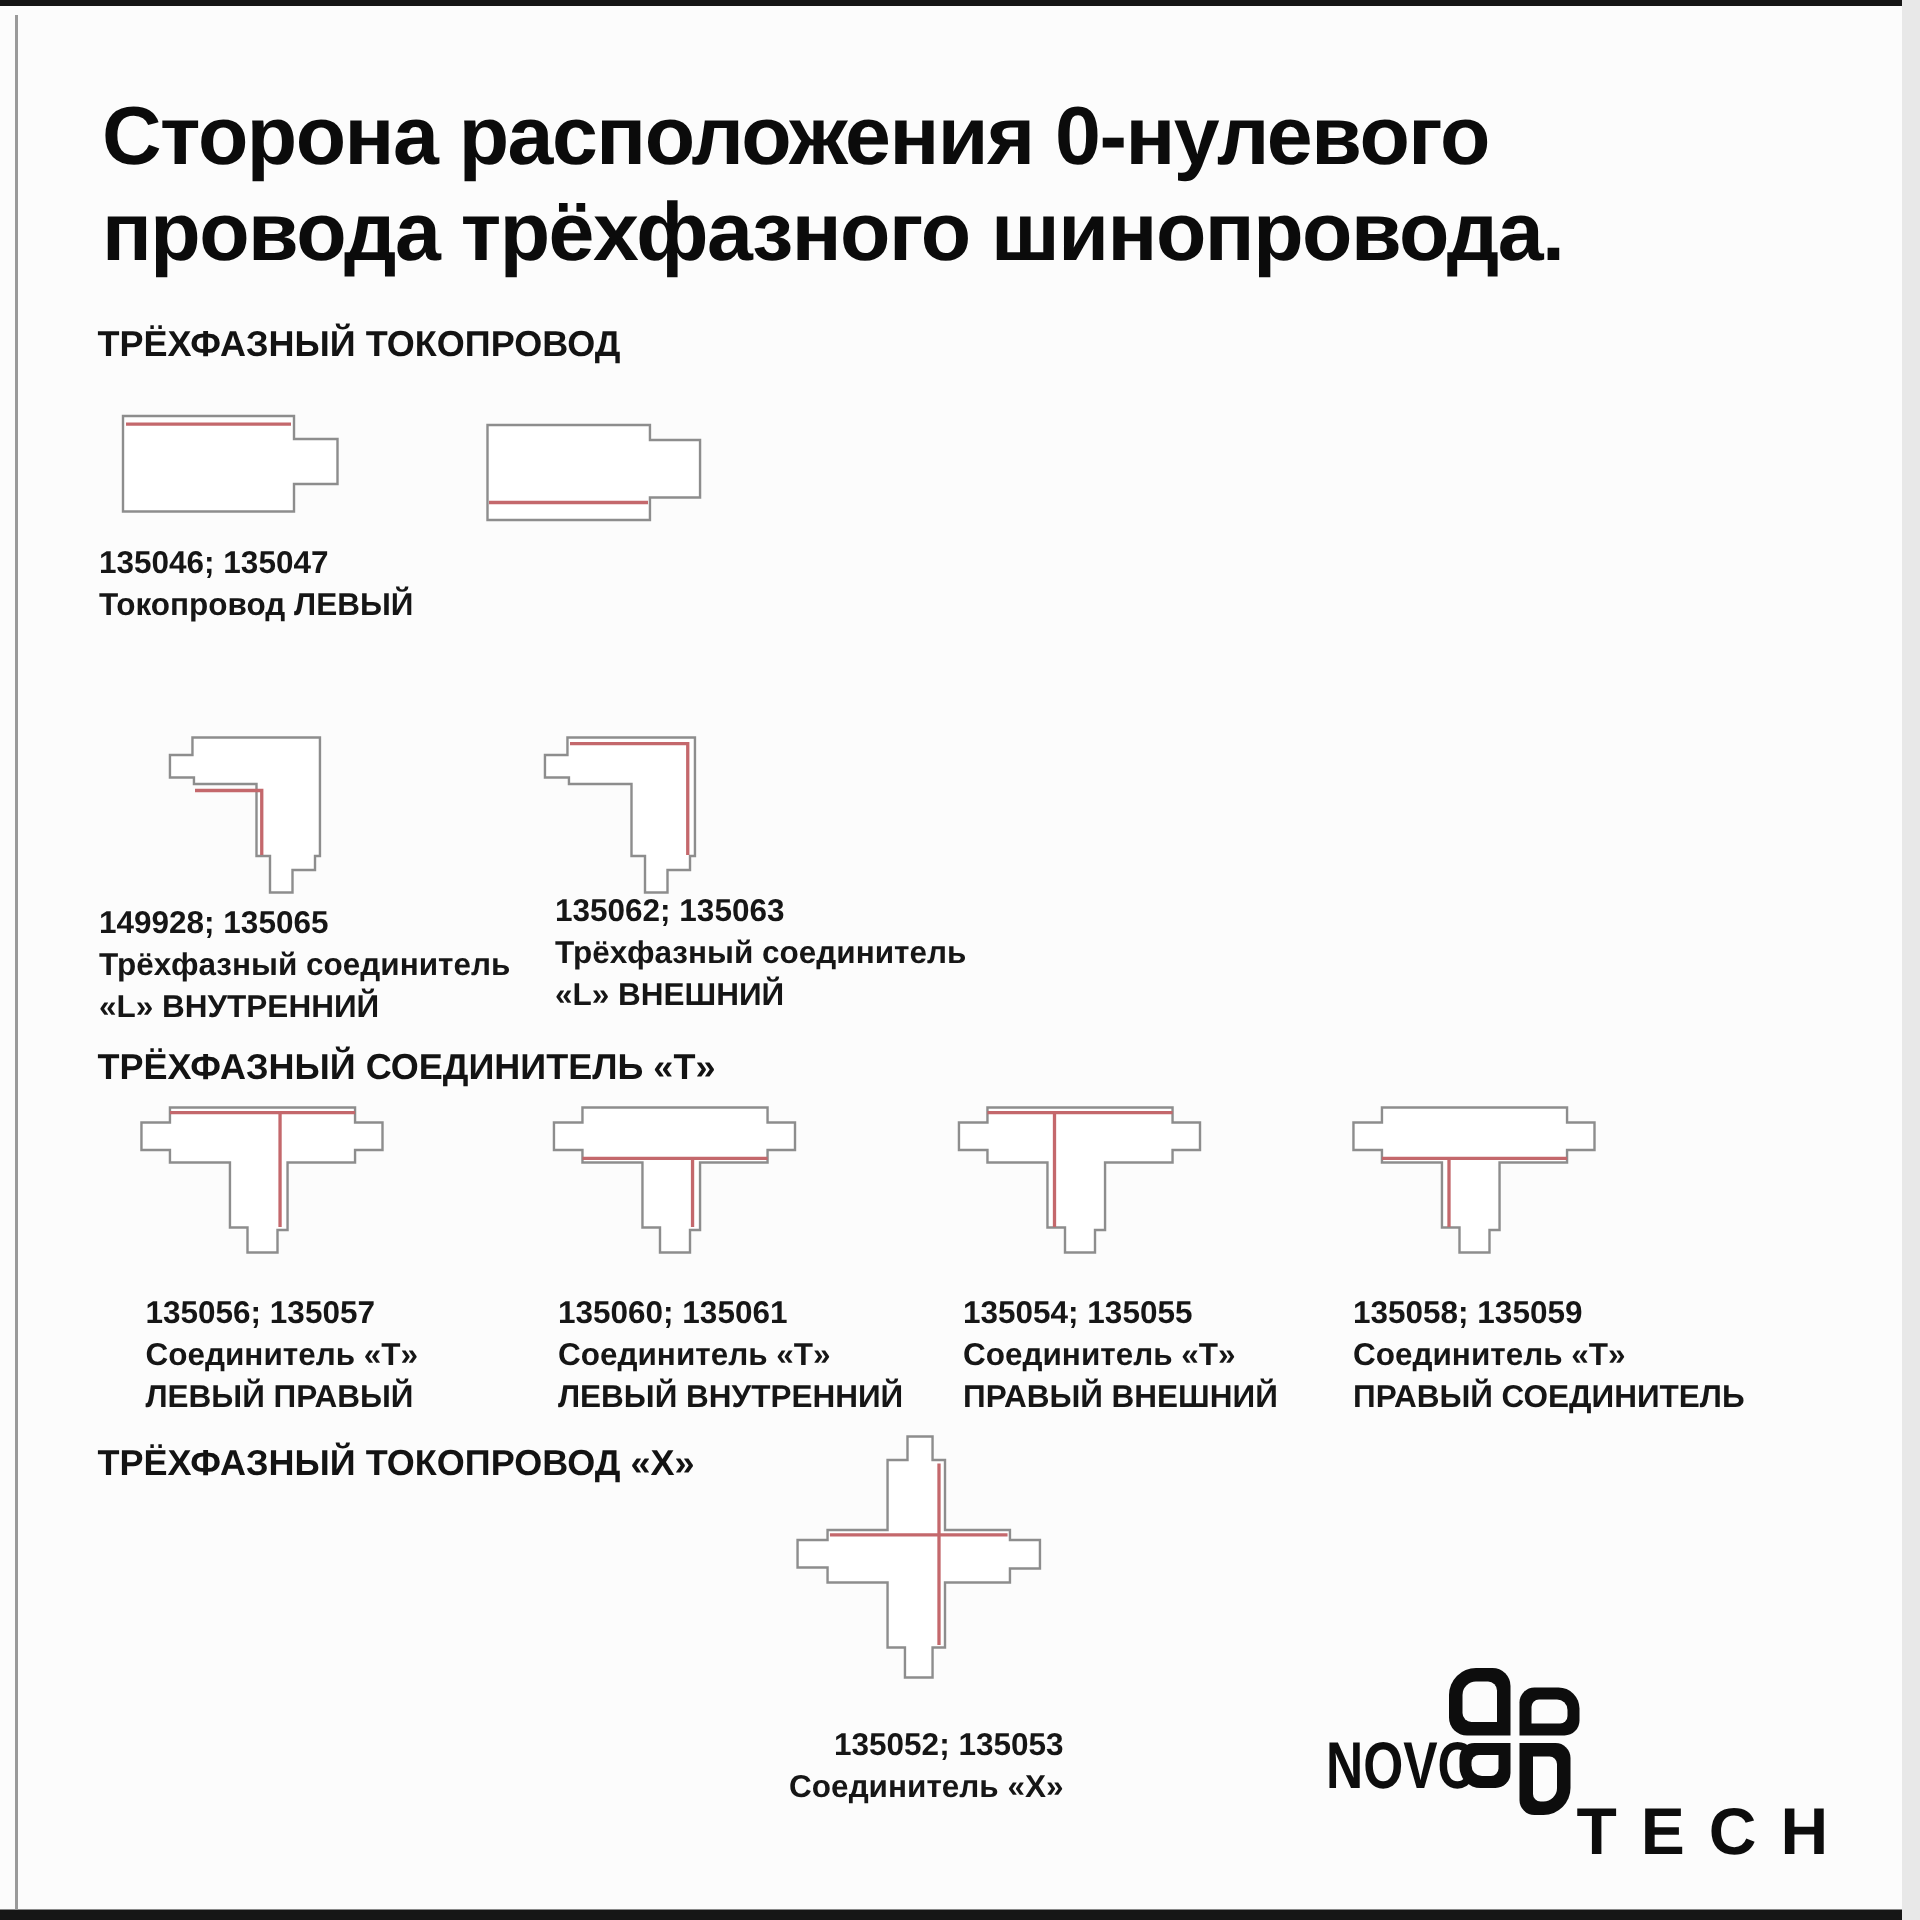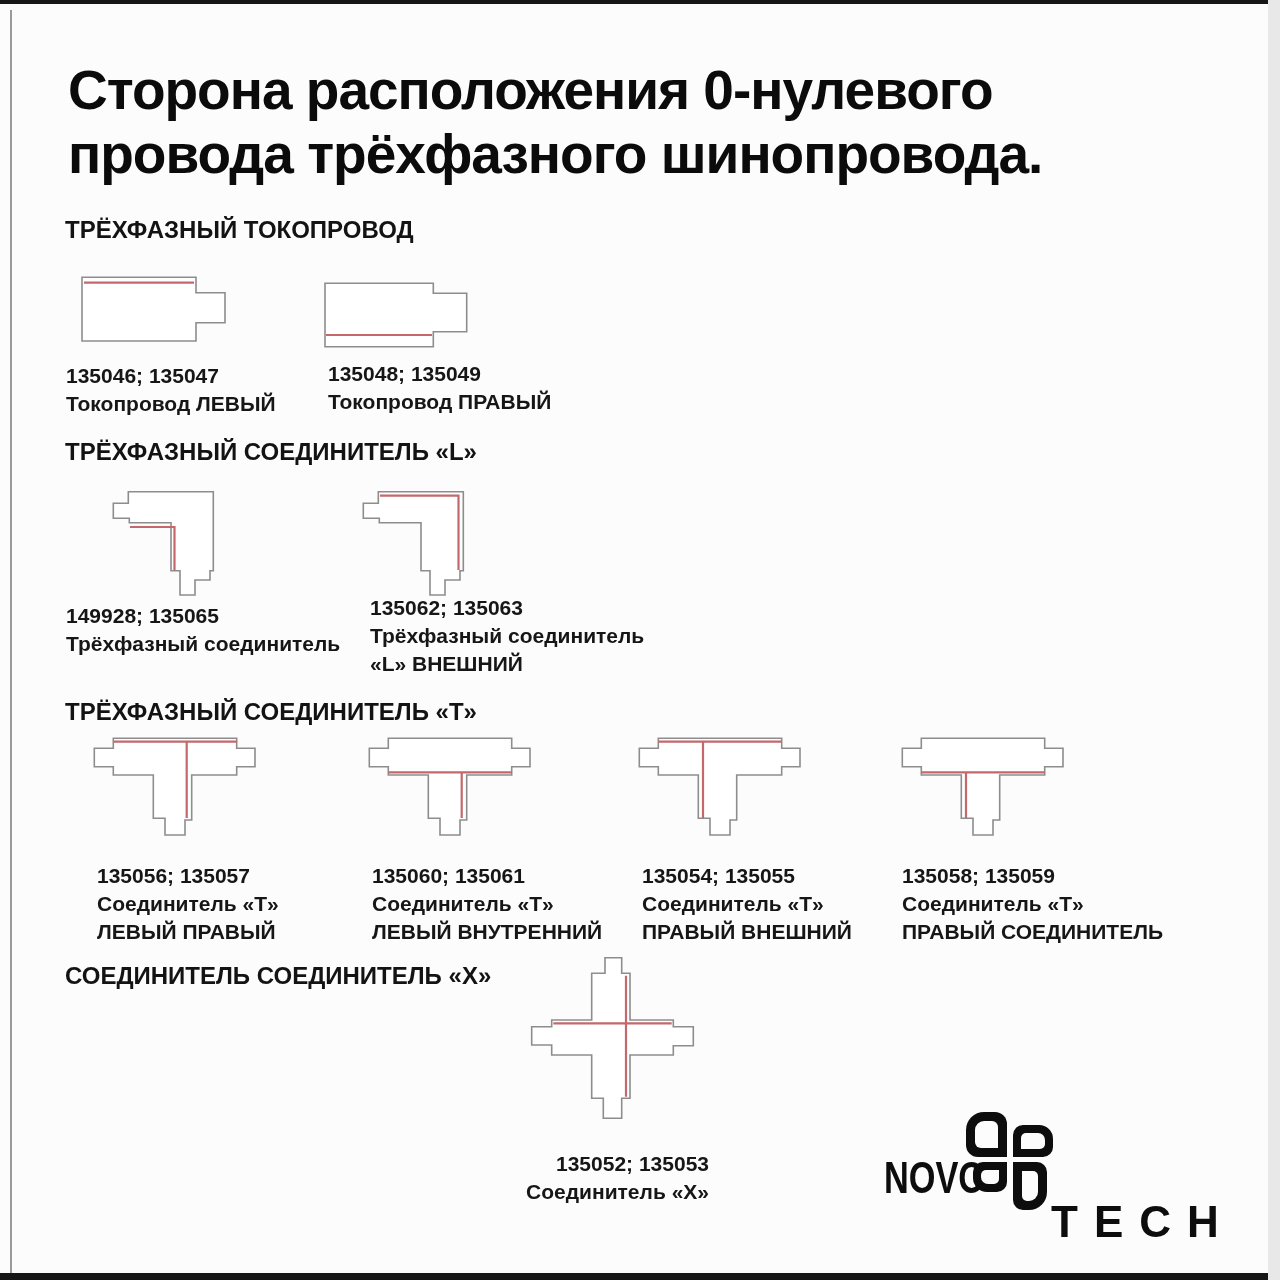--- a/index.html
+++ b/index.html
@@ -49,42 +49,38 @@
 
   <svg class="abs fig" style="left:323px;top:281px;" width="148" height="70" viewBox="0 0 148 70">
     <path class="outline" d="M2 2.3 L110.3 2.3 L110.3 12.3 L143.7 12.3 L143.7 50.7 L110.3 50.7 L110.3 65.7 L2 65.7 Z"></path>
     <path class="wire" d="M3 54 L109 54"></path>
   </svg>
 
   <div class="abs label" style="left:66px;top:362px;">
     <div>135046; 135047</div>
     <div>Токопровод ЛЕВЫЙ</div>
   </div>
-  <div class="abs label" style="left:328px;top:360px;">
-    <div>135048; 135049</div>
-    <div>Токопровод ПРАВЫЙ</div>
-  </div>
 
-  <div class="abs sec-heading" style="left:65px;top:438px;">ТРЁХФАЗНЫЙ СОЕДИНИТЕЛЬ «L»</div>
 
   <svg class="abs fig" style="left:110px;top:490px;" width="108" height="108" viewBox="0 0 108 108">
     <path class="outline" d="M18.3 1.7 L103.3 1.7 L103.3 80.7 L100 80.7 L100 90 L85 90 L85 105 L70 105 L70 80.7 L61 80.7
              L61 32.7 L19.3 32.7 L19.3 28.3 L3.3 28.3 L3.3 13.3 L18.3 13.3 Z"></path>
     <path class="wire" d="M20 37 L64.5 37 L64.5 80"></path>
   </svg>
 
   <svg class="abs fig" style="left:360px;top:490px;" width="108" height="108" viewBox="0 0 108 108">
     <path class="outline" d="M18.3 1.7 L103.3 1.7 L103.3 80.7 L100 80.7 L100 90 L85 90 L85 105 L70 105 L70 80.7 L61 80.7
              L61 32.7 L19.3 32.7 L19.3 28.3 L3.3 28.3 L3.3 13.3 L18.3 13.3 Z"></path>
     <path class="wire" d="M20 5.7 L98.5 5.7 L98.5 80"></path>
   </svg>
 
   <div class="abs label" style="left:66px;top:602px;">
     <div>149928; 135065</div>
     <div>Трёхфазный соединитель</div>
+    <div>«L» ВНУТРЕННИЙ</div>
   </div>
   <div class="abs label" style="left:370px;top:594px;">
     <div>135062; 135063</div>
     <div>Трёхфазный соединитель</div>
     <div>«L» ВНЕШНИЙ</div>
   </div>
 
   <div class="abs sec-heading" style="left:65px;top:698px;">ТРЁХФАЗНЫЙ СОЕДИНИТЕЛЬ «Т»</div>
 
   <svg class="abs fig" style="left:90px;top:736px;" width="170" height="102" viewBox="0 0 170 102">
@@ -129,21 +125,21 @@
     <div>135054; 135055</div>
     <div>Соединитель «Т»</div>
     <div>ПРАВЫЙ ВНЕШНИЙ</div>
   </div>
   <div class="abs label" style="left:902px;top:862px;">
     <div>135058; 135059</div>
     <div>Соединитель «Т»</div>
     <div>ПРАВЫЙ СОЕДИНИТЕЛЬ</div>
   </div>
 
-  <div class="abs sec-heading" style="left:65px;top:962px;">СОЕДИНИТЕЛЬ СОЕДИНИТЕЛЬ «Х»</div>
+  <div class="abs sec-heading" style="left:65px;top:962px;">ТРЁХФАЗНЫЙ ТОКОПРОВОД «Х»</div>
 
   <svg class="abs fig" style="left:530px;top:956px;" width="166" height="165" viewBox="0 0 166 165">
     <path class="outline" d="M75 1.7 L91.7 1.7 L91.7 17.3 L100 17.3 L100 64 L143.3 64 L143.3 70.7 L163.3 70.7
              L163.3 89.7 L143.3 89.7 L143.3 99 L100 99 L100 142.3 L91.7 142.3 L91.7 162.3
              L73.3 162.3 L73.3 142.3 L61.7 142.3 L61.7 99 L21.7 99 L21.7 89 L1.7 89 L1.7 70.7
              L21.7 70.7 L21.7 64 L61.7 64 L61.7 17.3 L75 17.3 Z"></path>
     <path class="wire" d="M96 19.7 L96 140.7 M23.3 67.3 L141.7 67.3"></path>
   </svg>
 
   <div class="abs label centered" style="left:517px;top:1150px;width:192px;">

